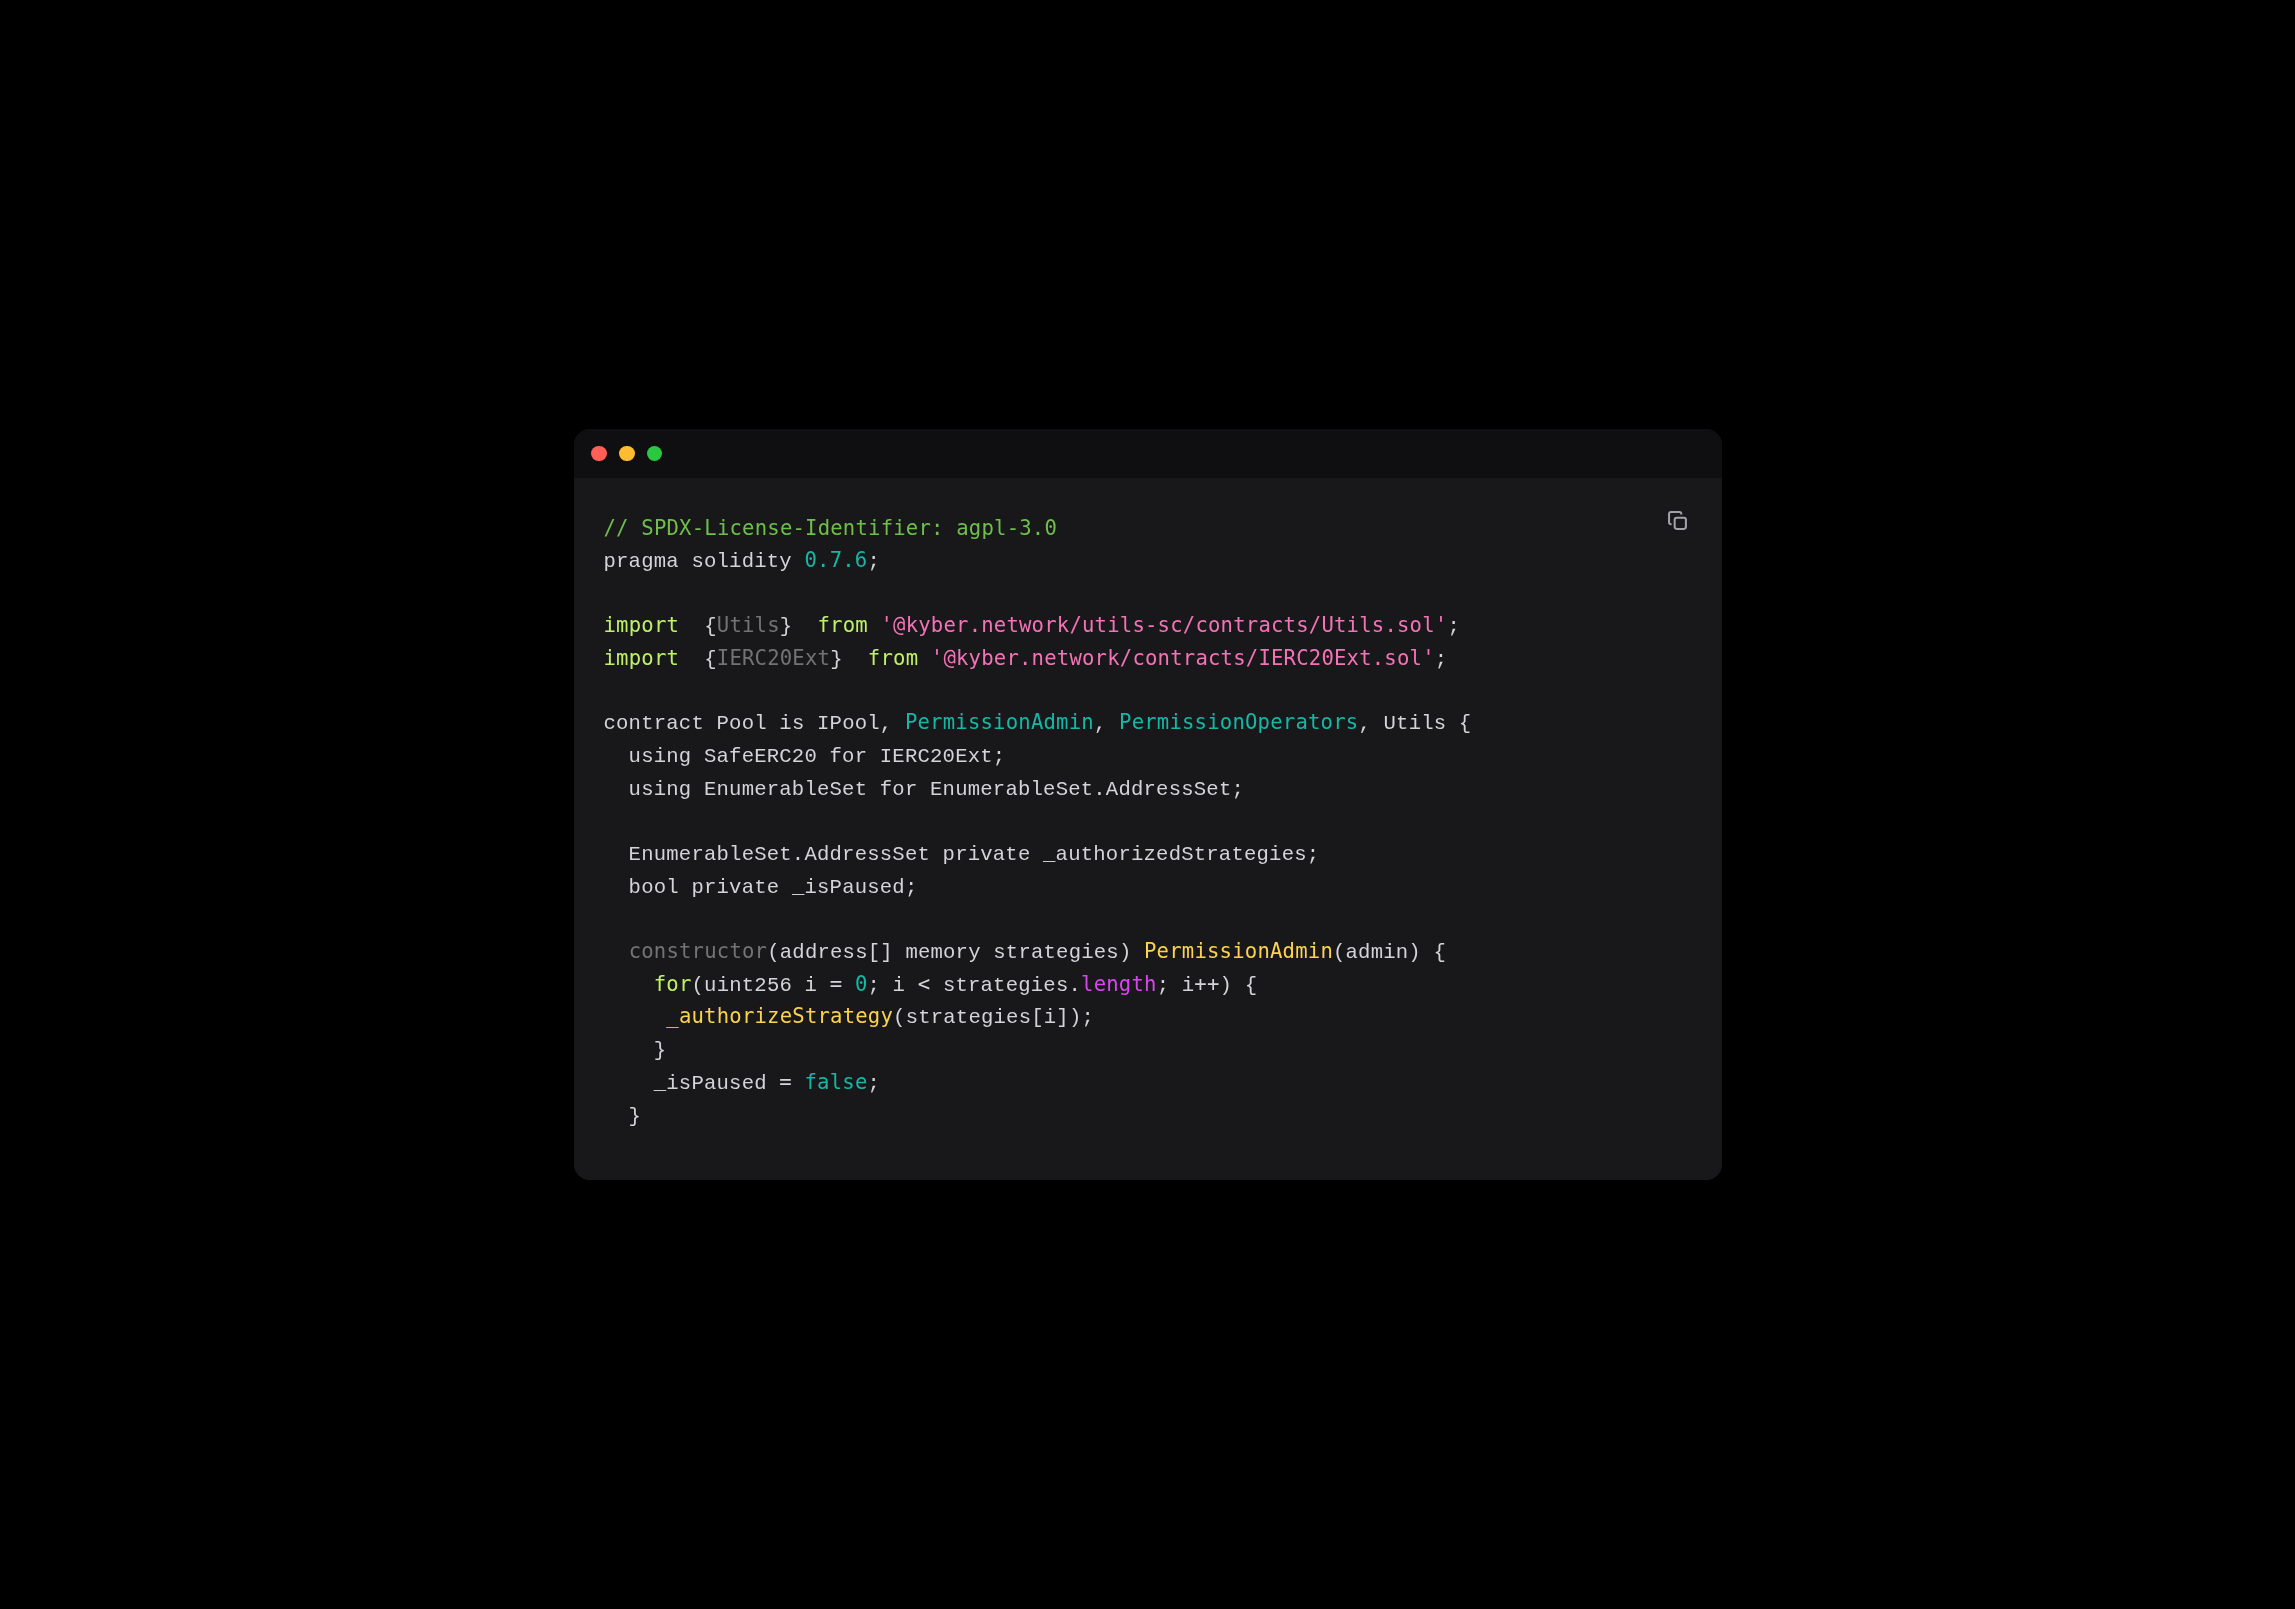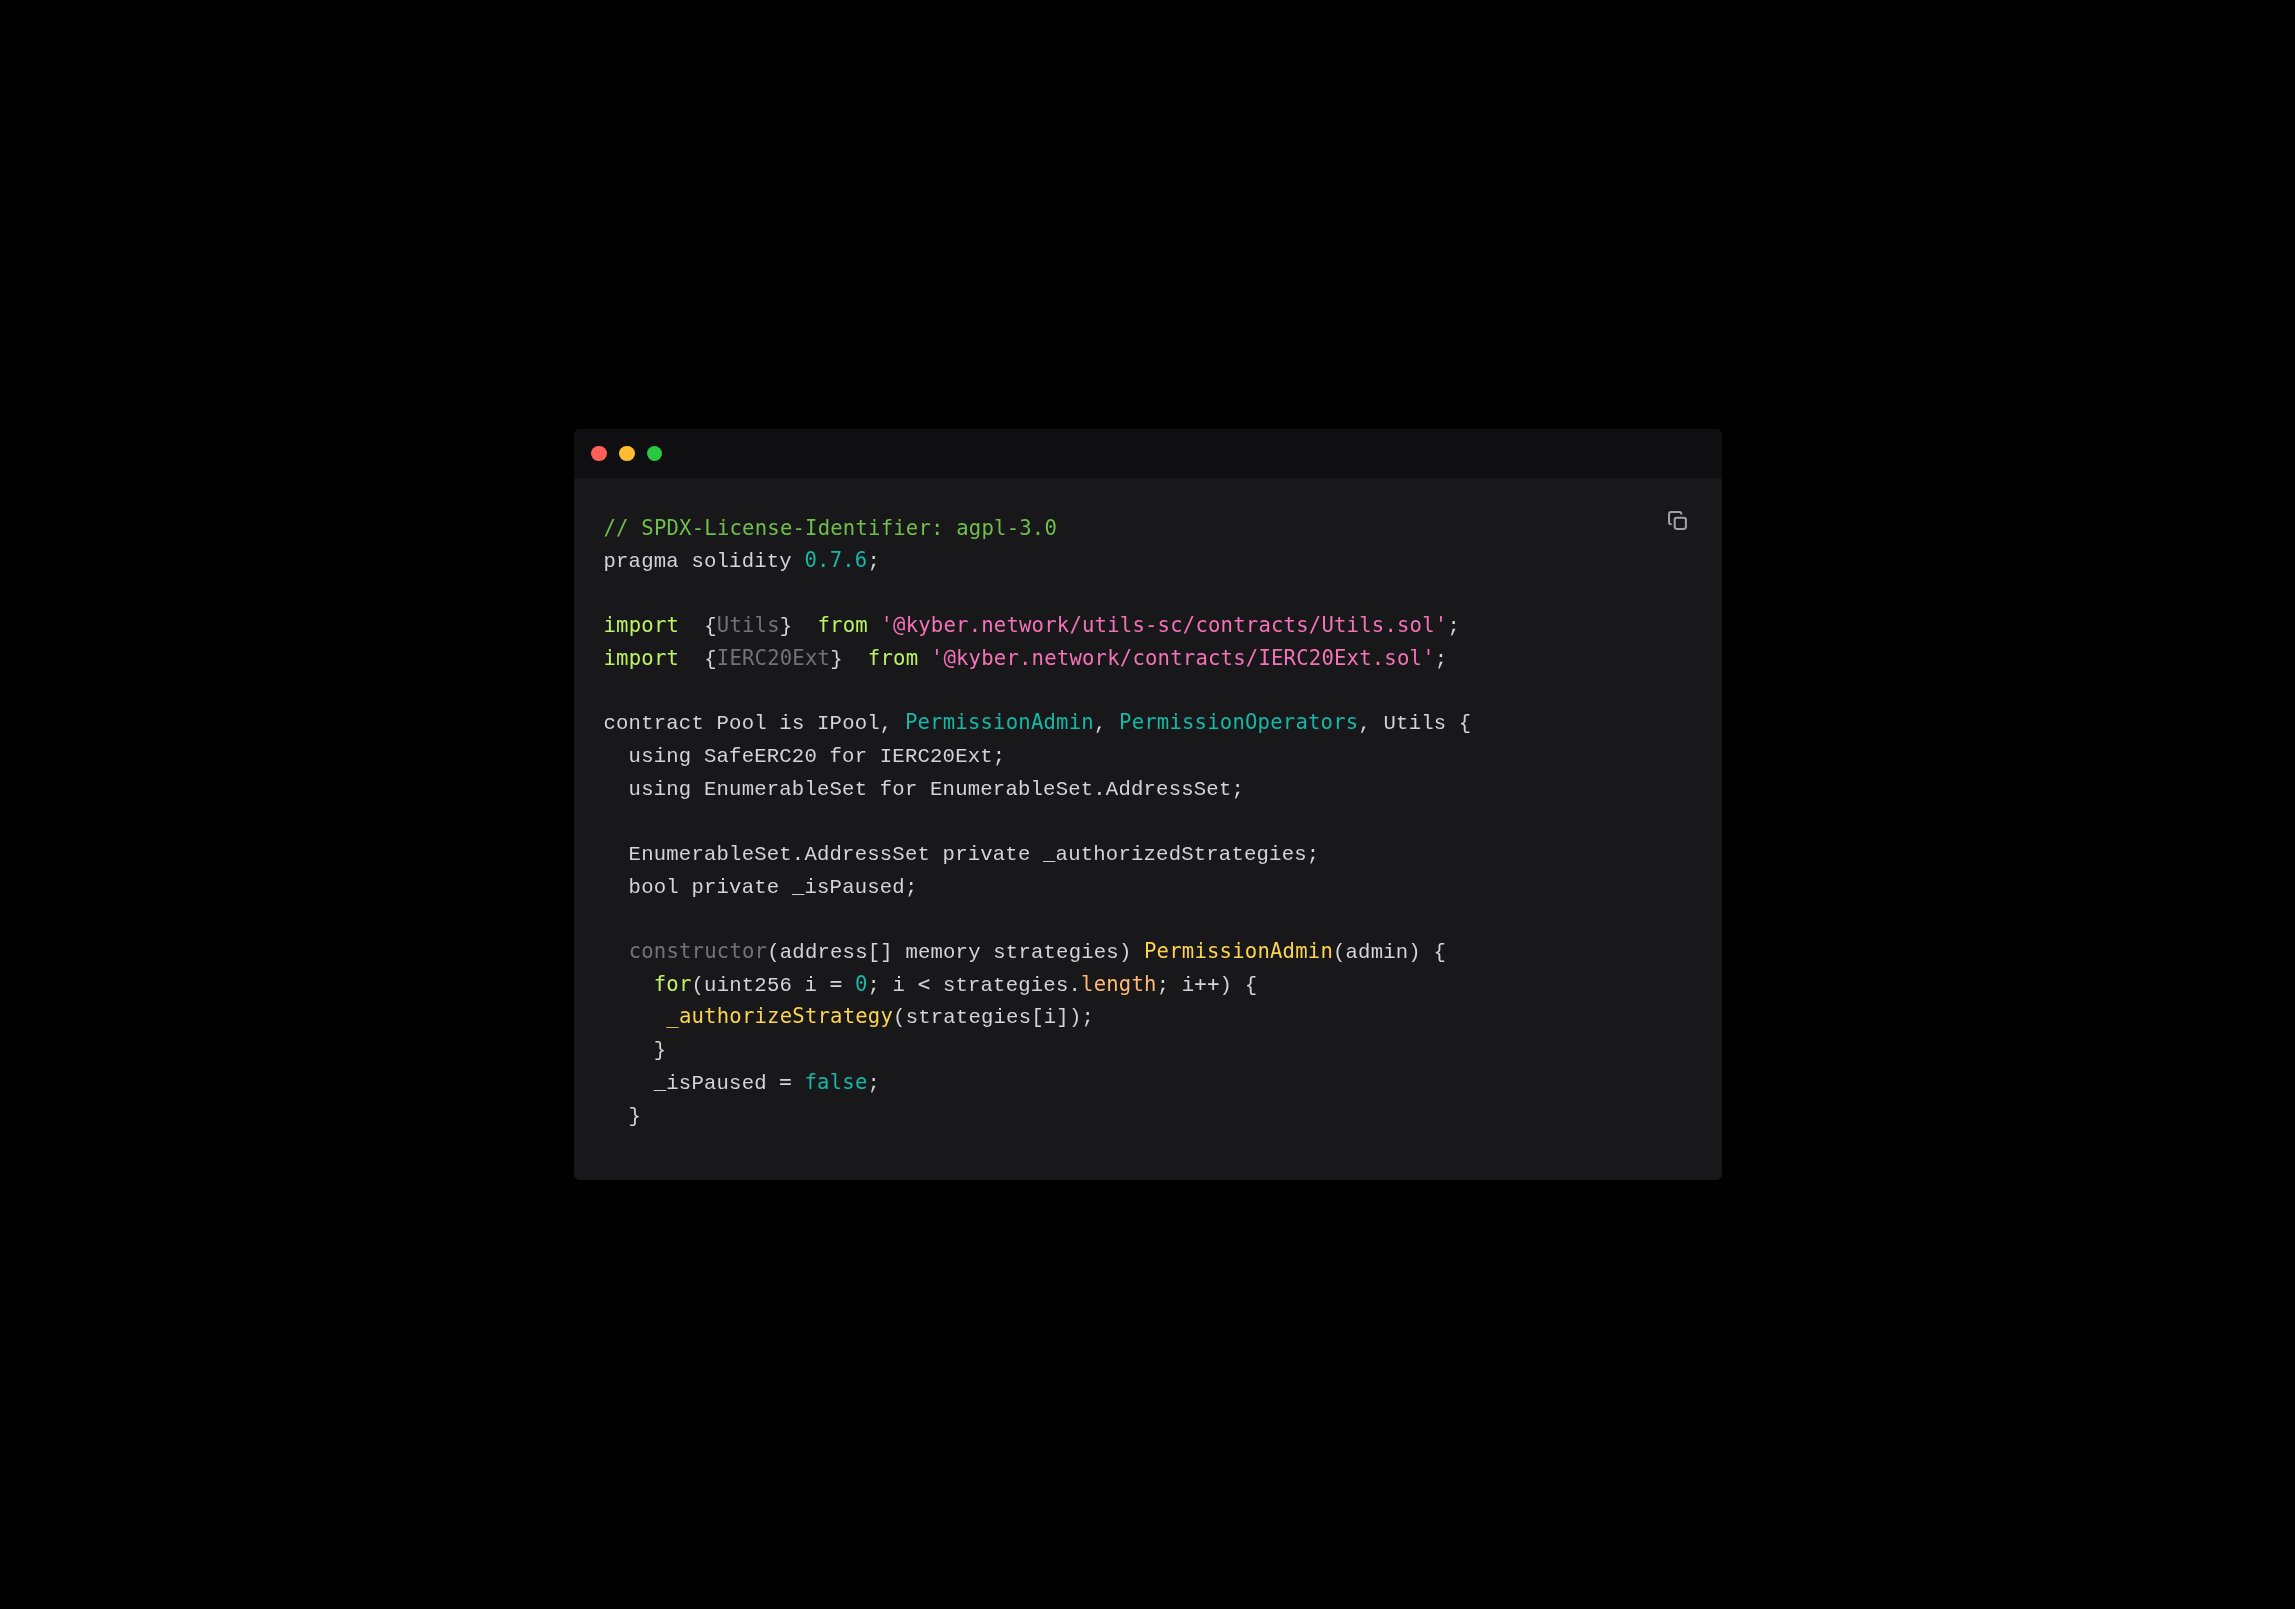--- a/index.html
+++ b/index.html
@@ -11,21 +11,21 @@
     background: #000;
     display: flex;
     align-items: center;
     justify-content: center;
     min-height: 100vh;
     font-family: ui-monospace, 'SF Mono', Menlo, Monaco, Consolas, monospace;
   }
   .window {
     width: 1148px;
     background: #18181b;
-    border-radius: 6px;
+    border-radius: 16px;
     overflow: hidden;
     box-shadow: 0 17.5px 52px rgba(0,0,0,0.5);
   }
   .titlebar {
     height: 49px;
     background: #0f0f11;
     display: flex;
     align-items: center;
     padding: 0 17.5px;
     gap: 12.2px;
@@ -70,21 +70,21 @@
     color: #d4d4d8;
     white-space: pre;
     letter-spacing: 0.2px;
   }
   .line { display: block; }
   .c-comment { color: #6fbf4a; }
   .c-default { color: #d4d4d8; font-family: Liberation Mono, monospace; }
   .c-purple { color: #bef264; }
   .c-blue { color: #14b8a6; }
   .c-orange { color: #737373; }
-  .c-teal { color: #fdba74; text-align: center; }
+  .c-teal { color: #d946ef; text-align: center; }
   .c-func { color: #fcd34d; }
   .c-pink { color: #f472b6; margin-top: 24px; }
   .c-op { color: #d4d4d8; }
 </style>
 </head>
 <body>
 
 <div class="window">
   <div class="titlebar">
     <div class="dot red"></div>

